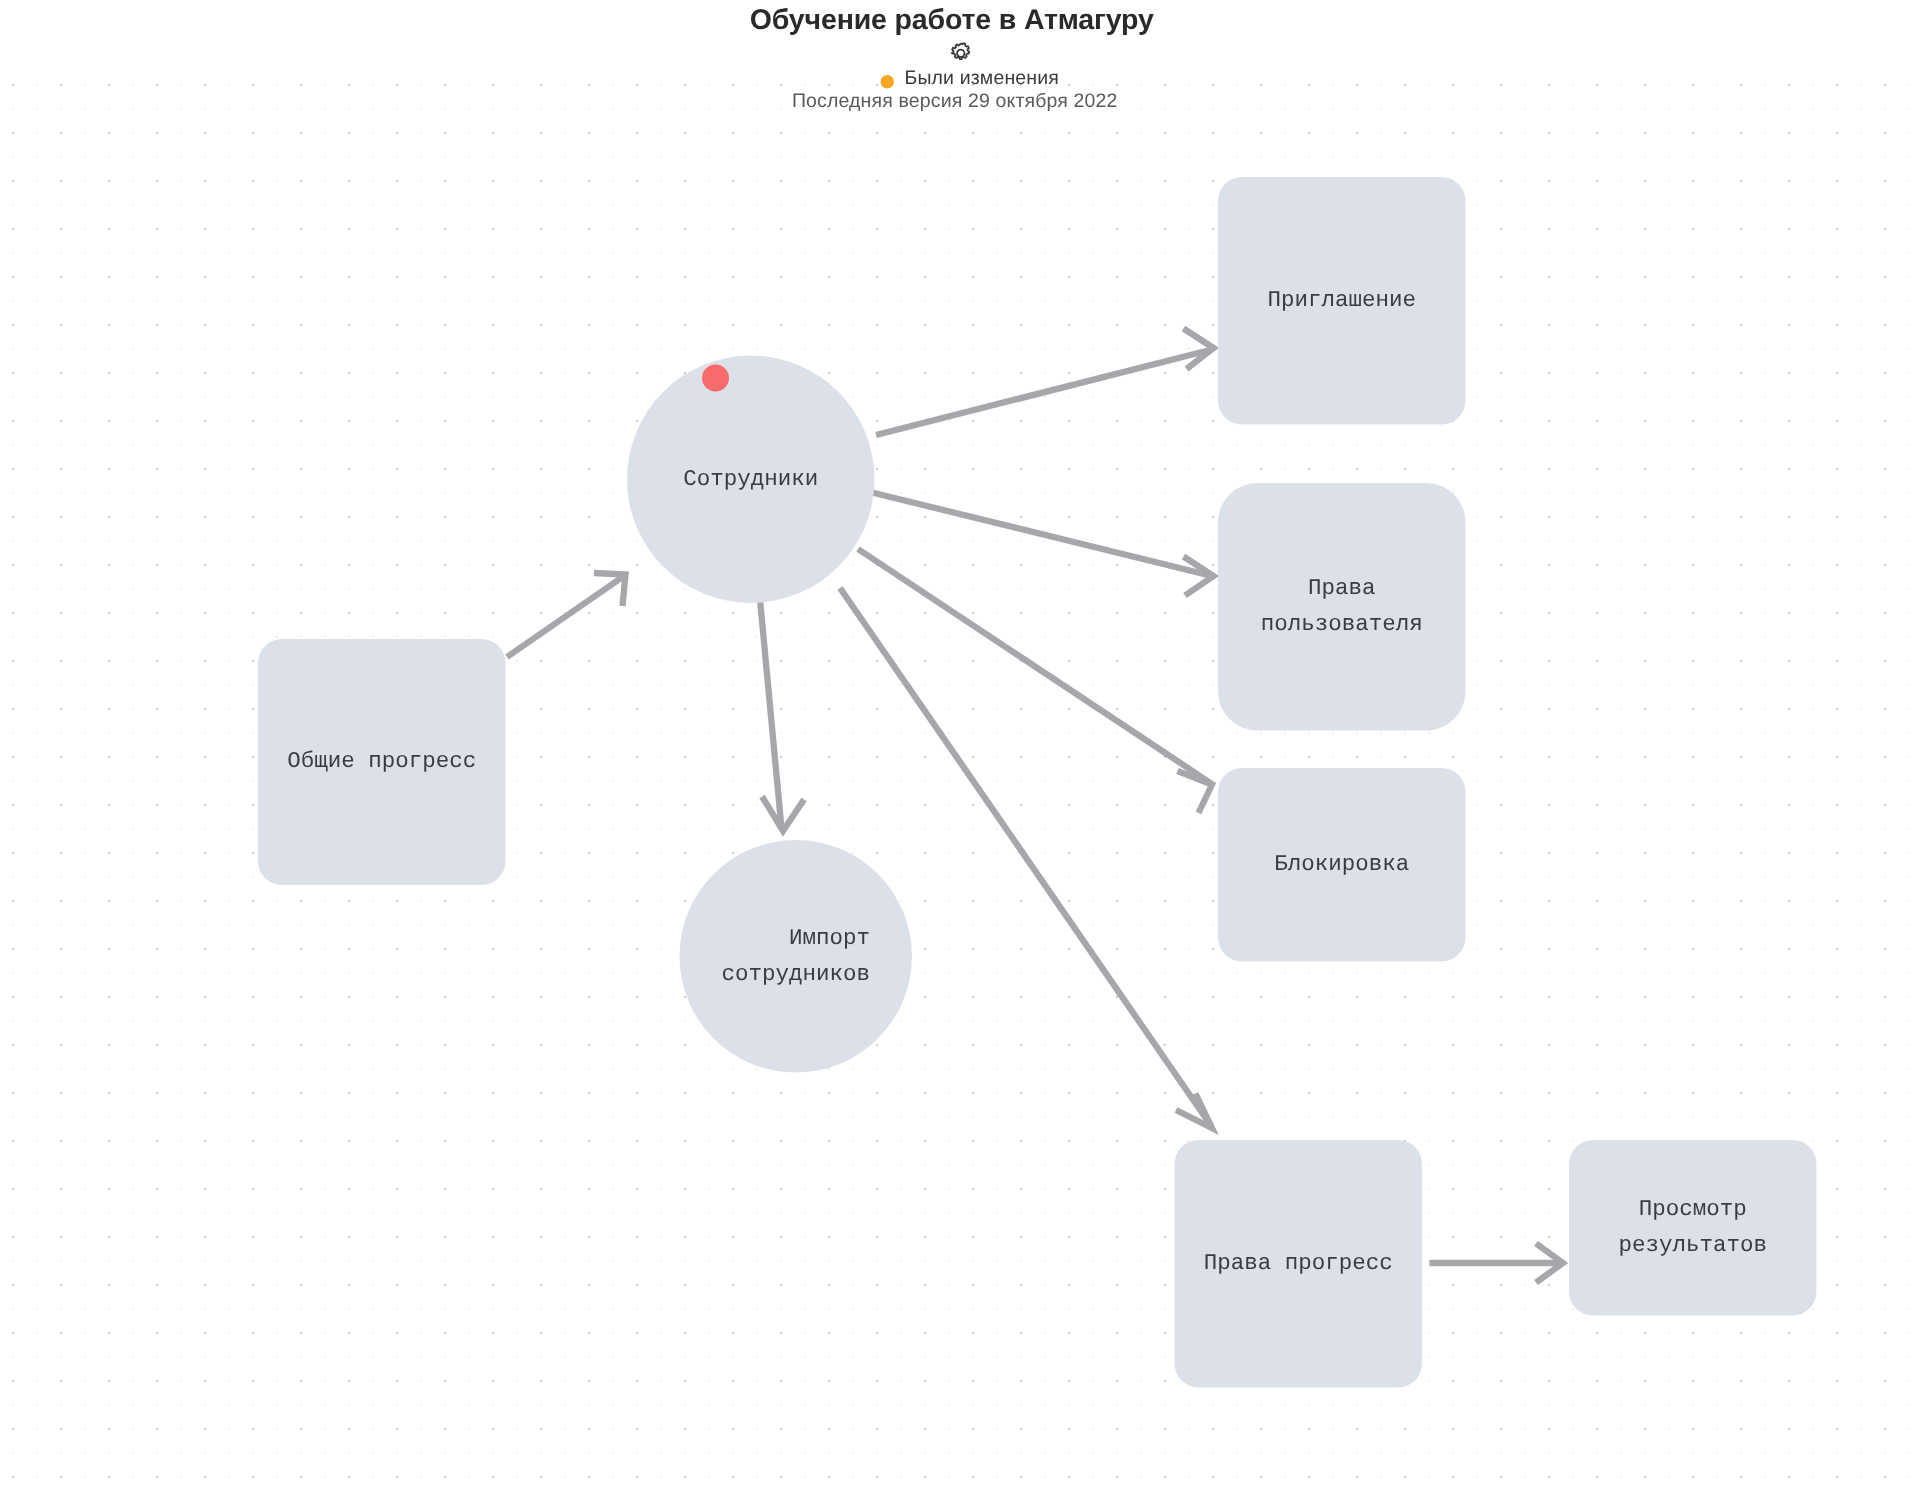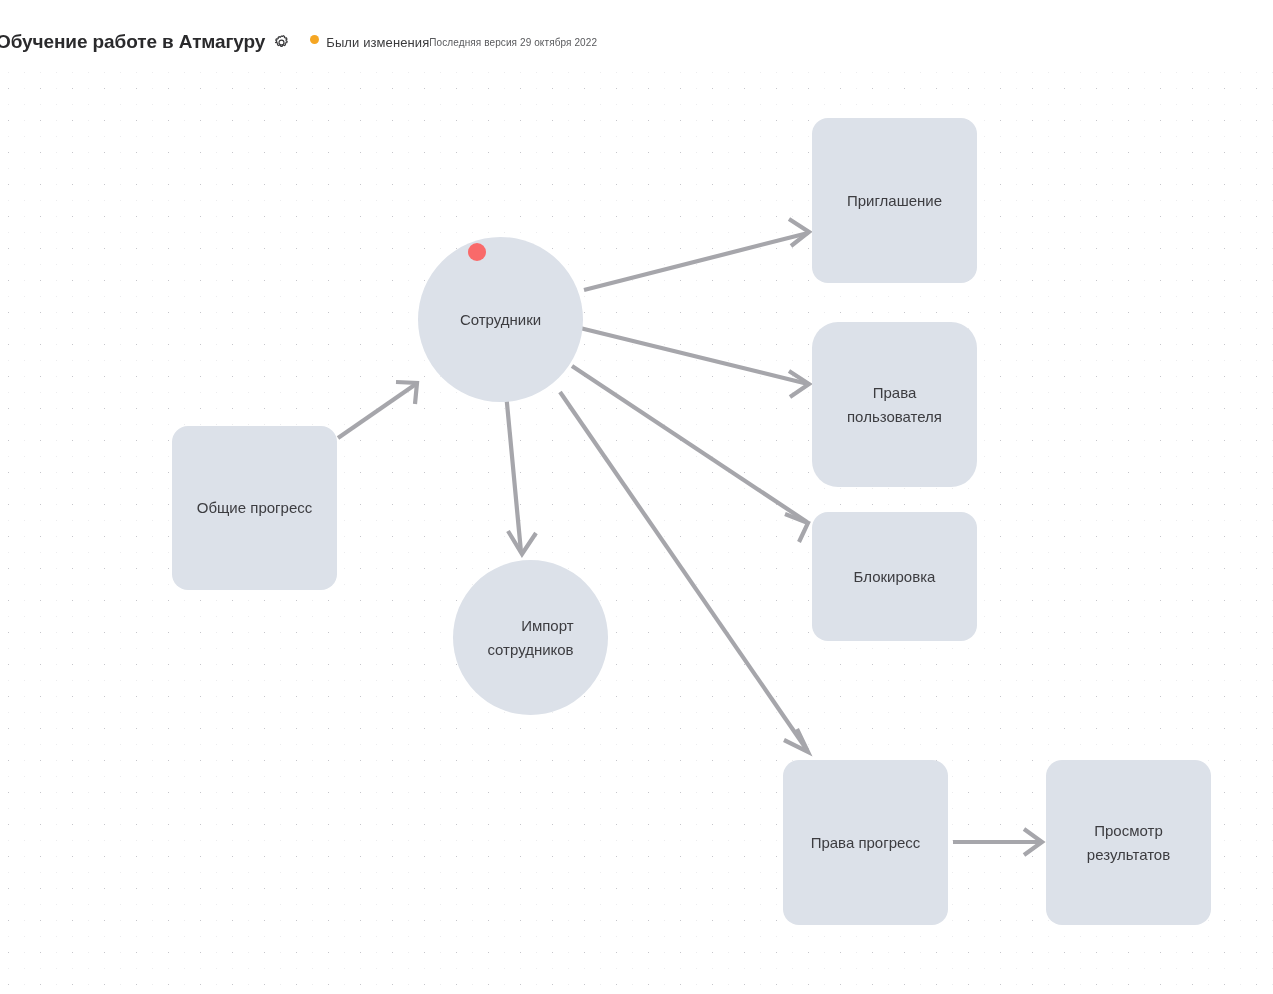--- a/index.html
+++ b/index.html
@@ -14,29 +14,30 @@
     overflow: hidden;
     font-family: "Liberation Sans", "DejaVu Sans", sans-serif;
     color: #3a3a3c;
     position: relative;
   }
 
   
   #app-header {
     position: absolute;
     left: 0;
-    top: 16px;
+    top: 1px;
     width: 1273px;
     height: 52px;
     background: #ffffff;
     display: flex;
     align-items: center;
     box-sizing: border-box;
     padding-left: 0;
     z-index: 30;
+    flex-direction: column;
   }
   #board-title {
     font-size: 19px;
     font-weight: 600;
     letter-spacing: -0.1px;
     color: #2a2a2c;
     white-space: nowrap;
     margin-left: -4px;
     line-height: 26px;
   }
@@ -44,40 +45,40 @@
     margin-left: 8px;
     width: 17px;
     height: 17px;
     flex: 0 0 auto;
     display: block;
     cursor: pointer;
   }
   .gear-icon svg { display: block; }
   #changes-flag {
     display: flex;
-    align-items: flex-start;
+    align-items: flex-end;
     margin-left: 20px;
     white-space: nowrap;
   }
   #changes-dot {
     width: 9px;
     height: 9px;
     border-radius: 50%;
     background: #f5a623;
     margin-right: 7px;
     flex: 0 0 auto;
   }
   #changes-label {
     font-size: 13px;
     color: #3a3a3c;
     letter-spacing: 0.1px;
   }
   #last-version {
     margin-left: 0;
-    font-size: 10px;
+    font-size: 13px;
     color: #595a5d;
     white-space: nowrap;
     letter-spacing: 0.1px;
   }
 
   
   #board-canvas {
     position: absolute;
     left: 0;
     top: 52px;
@@ -103,20 +104,21 @@
   
   .node {
     position: absolute;
     background: #dce1e9;
     display: flex;
     align-items: center;
     justify-content: center;
     text-align: center;
     cursor: pointer;
     box-sizing: border-box;
+    font-family: Liberation Mono, monospace;
   }
   .node.rect { border-radius: 16px; }
   .node.circle { border-radius: 50%; text-align: right; }
   .node-label {
     font-size: 15px;
     line-height: 24px;
     color: #3c3c40;
     padding: 0 14px;
     white-space: pre-line;
     pointer-events: none;
@@ -213,18 +215,18 @@
       <div class="node rect" style="left: 812px; top: 270px; width: 165px; height: 165px; background: rgb(220, 225, 233); border-radius: 26px;">
         <span class="node-label">Права
 пользователя</span>
       </div>
       <div class="node rect" style="left: 812px; top: 460px; width: 165px; height: 129px; background: rgb(220, 225, 233);">
         <span class="node-label">Блокировка</span>
       </div>
       <div class="node rect" style="left: 783px; top: 708px; width: 165px; height: 165px; background: rgb(220, 225, 233);">
         <span class="node-label">Права прогресс</span>
       </div>
-      <div class="node rect" style="left: 1046px; top: 708px; width: 165px; height: 165px; background: rgb(220, 225, 233); justify-content: center;">
+      <div class="node rect" style="left: 1046px; top: 708px; width: 165px; height: 117px; background: rgb(220, 225, 233); justify-content: center;">
         <span class="node-label">Просмотр
 результатов</span>
       </div>
     </div>
 </div>
 
 </body></html>

